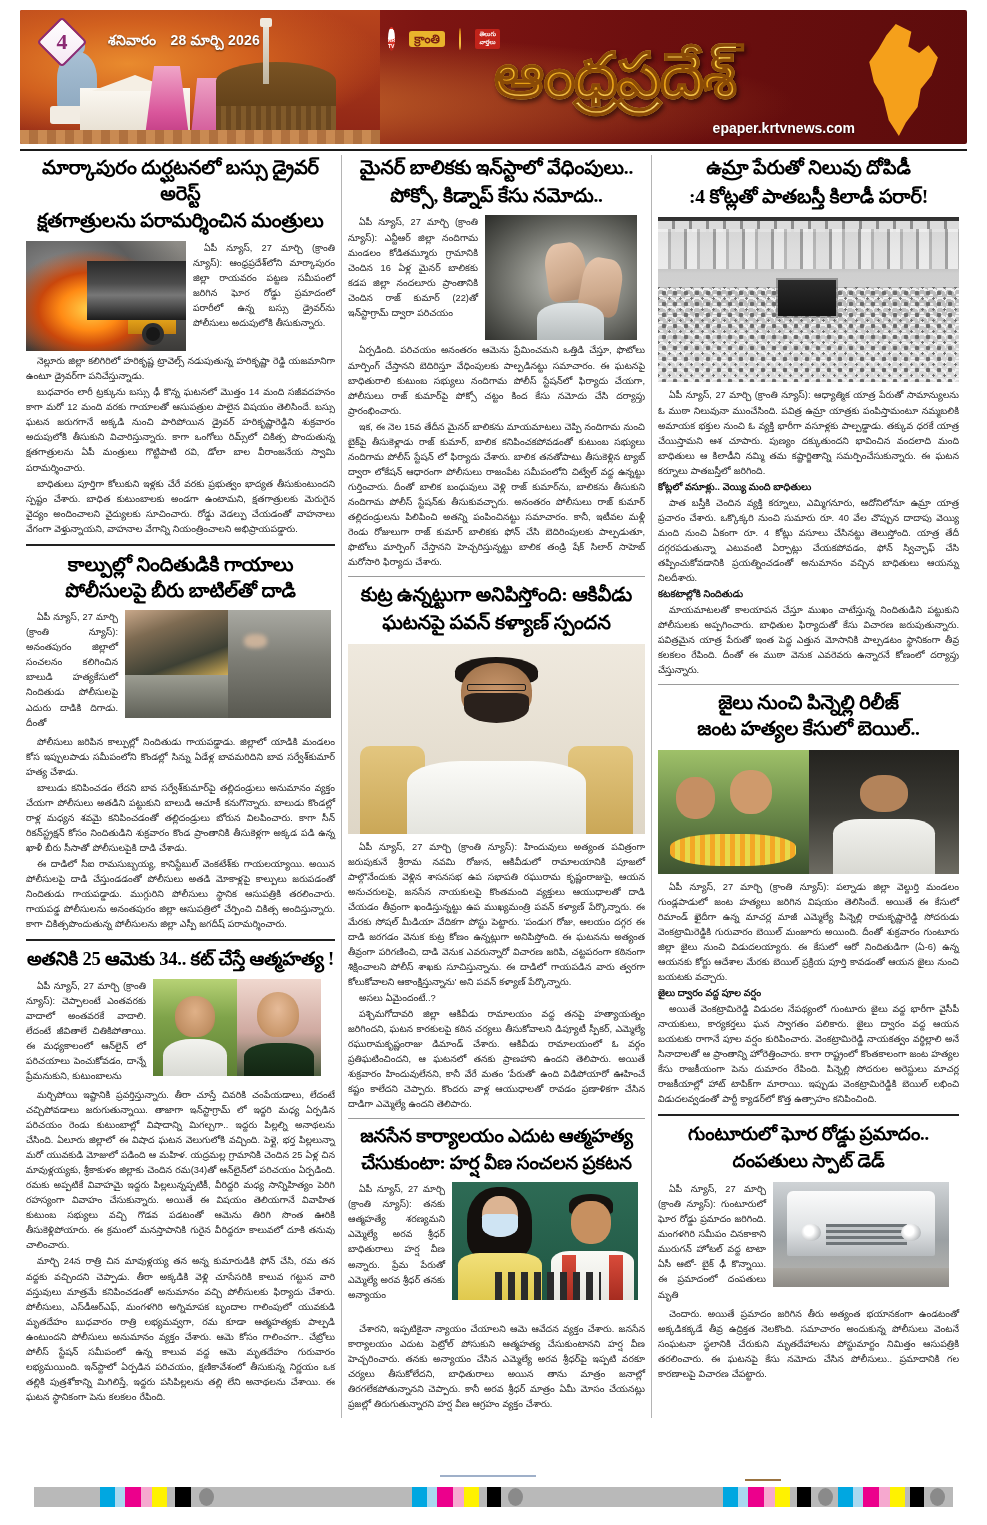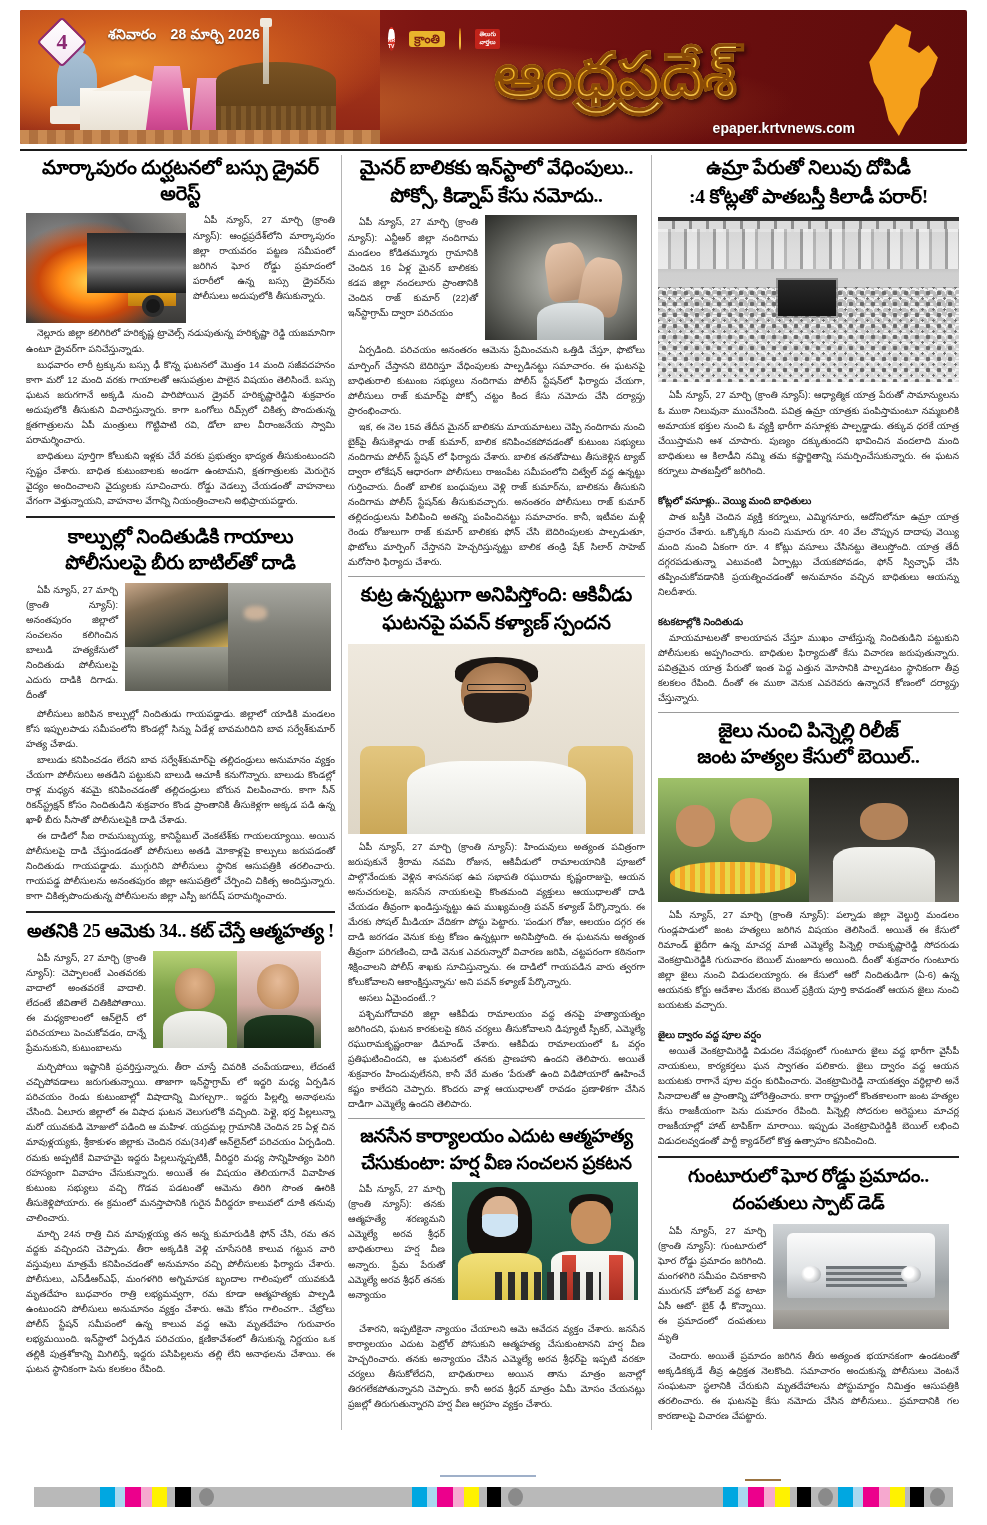--- a/index.html
+++ b/index.html
@@ -100,21 +100,21 @@
     border: 2px solid #8c2b74;
     border-radius: 4px;
     z-index: 6;
   }
   .mh-pagebadge span {
     display:block; transform: rotate(-45deg);
     font: bold 22px "Liberation Serif", serif;
     color:#8c2b74; text-align:center; line-height:32px;
   }
   .mh-dateline {
-    position:absolute; left:88px; top:16px; z-index: 6;
+    position:absolute; left:88px; top:22px; z-index: 6;
     color:#ffffff;
     font: bold 14px "Liberation Sans", sans-serif;
     letter-spacing: .2px;
     text-shadow: 0 1px 2px rgba(0,0,0,.65);
     white-space: nowrap;
   }
   .mh-dateline .day { margin-right: 14px; }
 
   
   .mh-logo {
@@ -206,21 +206,21 @@
     line-height: 1.62;
     text-align: justify;
     color: #1b1b1b;
     hyphens: none;
     word-spacing: .4px;
   }
   .body-text p { margin: 0 0 1px 0; text-indent: 11px; }
   .sub-head {
     font-family: "Liberation Sans", sans-serif;
     font-size: 9.6px; font-weight: bold; color:#111;
-    margin: 16px 0 1px 0;
+    margin: 2px 0 1px 0;
   }
 
   .wrap-row { display: flex; gap: 7px; align-items: flex-start; }
   .wrap-row .txtcol { flex: 1 1 auto; }
   .wrap-row .imgcol { flex: 0 0 auto; }
 
   .hr-thin { border-top: 1px solid #9a9a9a; margin: 6px 0 5px 0; }
   .hr-thick { border-top: 2px solid #222; margin: 7px 0 6px 0; }
 
   
@@ -486,20 +486,21 @@
 
 <div class="page">
   <div class="rule-top"></div>
 
   <div class="cols">
 
     <div class="col">
 
       <div class="art">
         <div class="hl big">మార్కాపురం దుర్ఘటనలో బస్సు డ్రైవర్ అరెస్ట్</div>
+        <div class="hl big" style="margin-top:2px">క్షతగాత్రులను పరామర్శించిన మంత్రులు</div>
 
         <div class="wrap-row" style="margin-top:7px">
           <div class="imgcol">
             <div class="ph ph-busfire" style="width:160px;height:110px">
               <div class="yellowbus"></div>
                 <div class="wheel"></div>
             </div>
           </div>
           <div class="txtcol">
             <div class="body-text">

